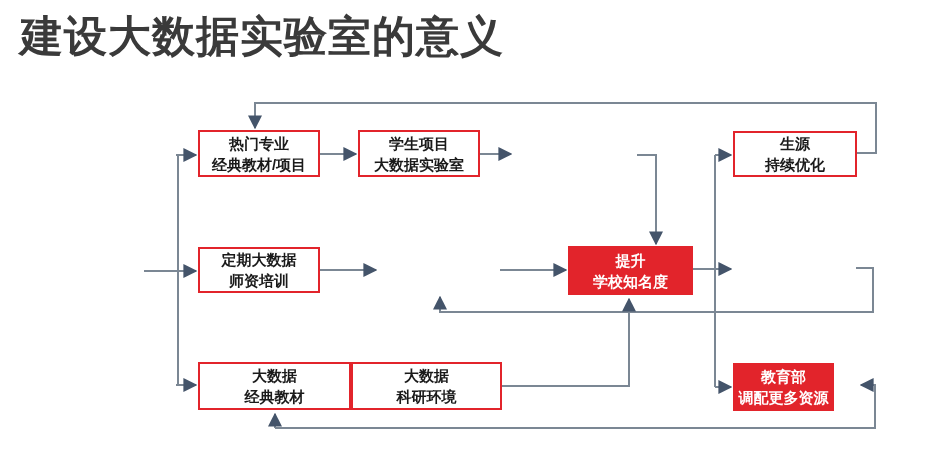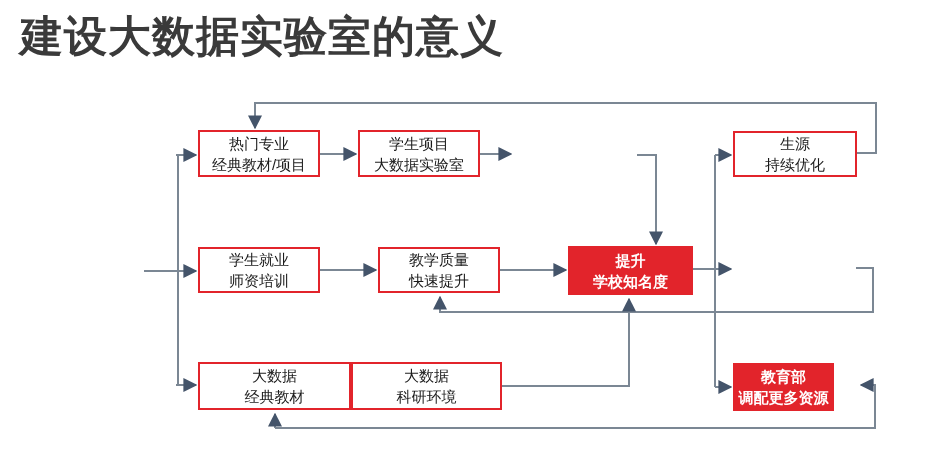--- a/index.html
+++ b/index.html
@@ -19,20 +19,21 @@
     letter-spacing:1px;white-space:nowrap;
   }
   .connector-layer{position:absolute;left:0;top:0;z-index:1;}
   .connector-layer path{fill:none;stroke:var(--line);stroke-width:2;}
   .node{
     position:absolute;z-index:2;
     display:flex;flex-direction:column;align-items:center;justify-content:center;
     background:#ffffff;border:2px solid var(--accent-red);
     color:var(--node-text);font-size:15px;line-height:1.4;text-align:center;
     white-space:nowrap;
+    font-weight:bold;
   }
   .node.red{
     background:var(--accent-red);border-color:var(--accent-red);
     color:#ffffff;font-weight:700;
   }
 </style>
 </head>
 <body>
 
 <div class="slide">
@@ -81,28 +82,24 @@
     <span>大数据实验室</span>
   </div>
 
 
   <div class="node" style="left:733px;top:131px;width:124px;height:46px">
     <span>生源</span>
     <span>持续优化</span>
   </div>
 
   <div class="node" style="left:198px;top:247px;width:122px;height:46px">
-    <span>学生就业</span>
+    <span>定期大数据</span>
     <span>师资培训</span>
   </div>
 
-  <div class="node" style="left:378px;top:247px;width:122px;height:46px">
-    <span>教学质量</span>
-    <span>快速提升</span>
-  </div>
 
   <div class="node red" style="left:568px;top:246px;width:125px;height:49px">
     <span>提升</span>
     <span>学校知名度</span>
   </div>
 
 
   <div class="node" style="left:198px;top:362px;width:153px;height:48px">
     <span>大数据</span>
     <span>经典教材</span>

